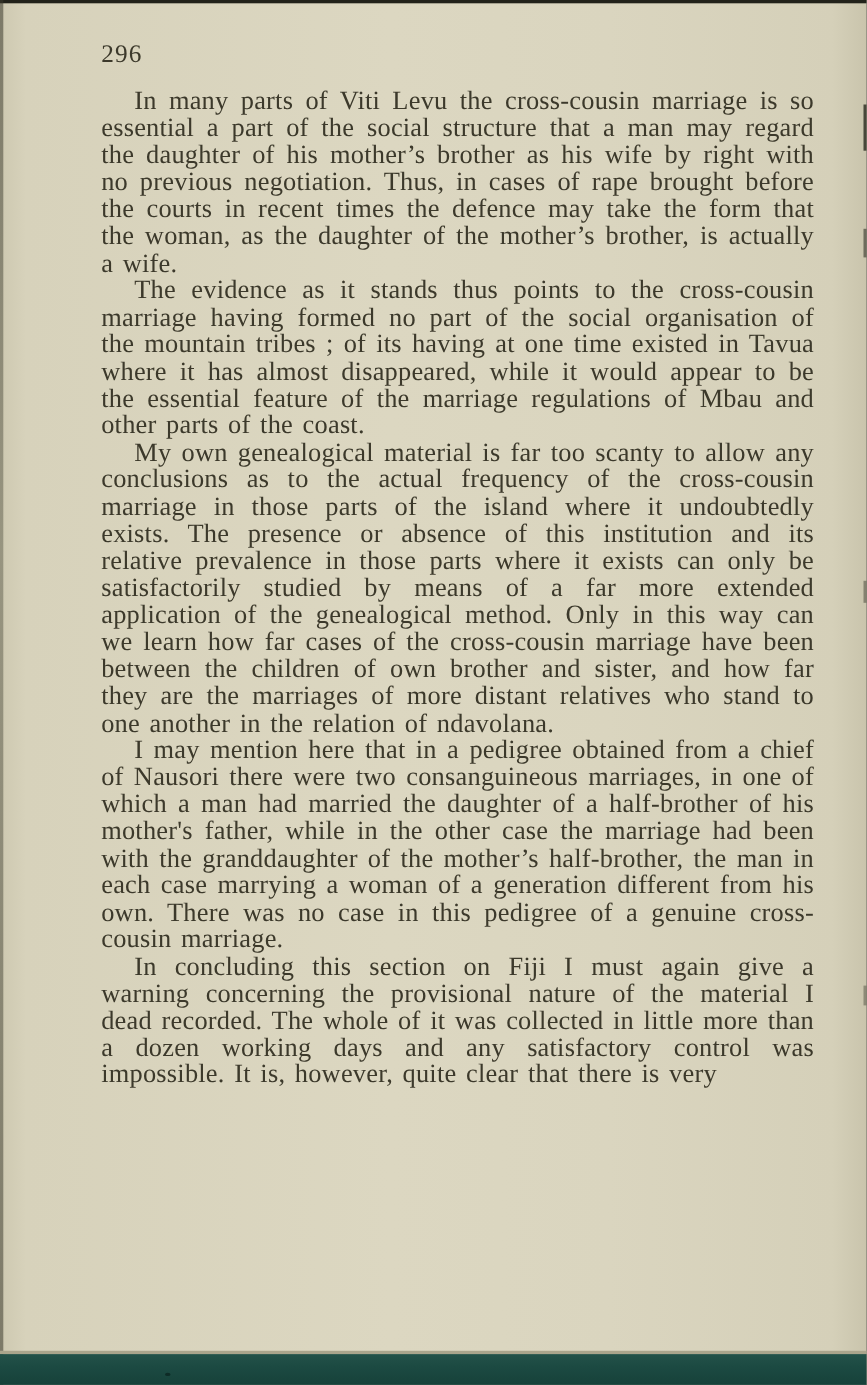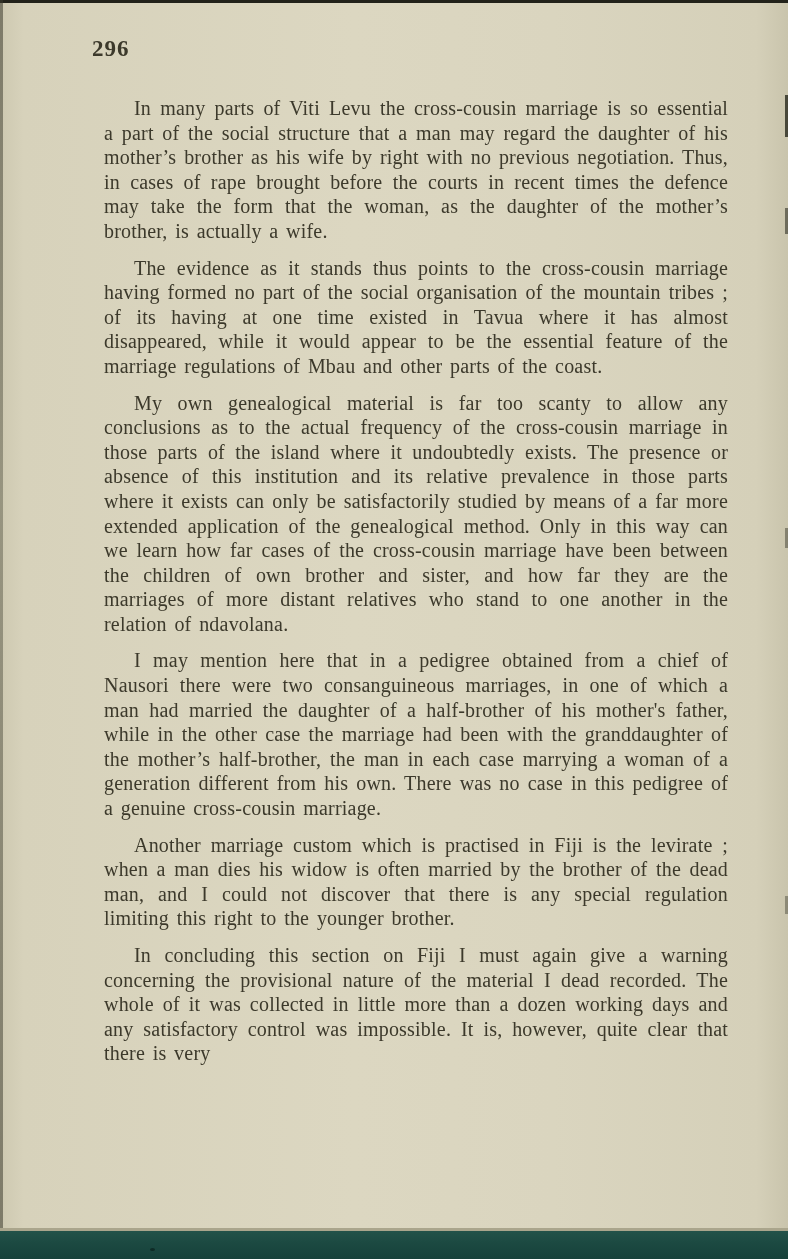--- a/index.html
+++ b/index.html
@@ -24,38 +24,37 @@
   .m4{top:896px;height:18px;opacity:.4;}
 
   .content{
     position:absolute;
     left:92px;top:34px;
     width:648px;
   }
   .header{
     position:relative;
     height:34px;
-    margin-bottom:28px;
-    font-weight:bold;
+    margin-bottom:12px;
   }
   .page-number{
     position:absolute;left:0;top:2px;
     font-size:23px;letter-spacing:1px;
   }
   .running-title{
     text-align:center;
     font-style:italic;
     font-size:24px;
     letter-spacing:1px;
   }
   .body-text p{
-    margin:12px;
+    margin:0;
     text-align:justify;
     text-indent:30px;
-    font-size:20px;
+    font-size:24px;
     line-height:24.6px;
     word-spacing:2.5px;
     letter-spacing:0.2px;
   }
   .italic{}
 </style>
 </head>
 <body>
 
 <div class="page">
@@ -70,21 +69,20 @@
   <div class="content">
     <div class="header">
       <span class="page-number">296</span>
     </div>
 
     <div class="body-text">
       <p>In many parts of Viti Levu the cross-cousin marriage is so essential a part of the social structure that a man may regard the daughter of his mother’s brother as his wife by right with no previous negotiation.  Thus, in cases of rape brought before the courts in recent times the defence may take the form that the woman, as the daughter of the mother’s brother, is actually a wife.</p>
       <p>The evidence as it stands thus points to the cross-cousin marriage having formed no part of the social organisation of the mountain tribes ; of its having at one time existed in Tavua where it has almost disappeared, while it would appear to be the essential feature of the marriage regulations of Mbau and other parts of the coast.</p>
       <p><span>My own genealogical material is far too scanty to allow any conclusions as to the actual frequency of the cross-cousin marriage in those parts of the island where it undoubtedly exists.  The presence or absence of this institution and its relative prevalence in those parts where it exists can only be satisfactorily studied by means of a far more extended application of the genealogical method.  Only in this way can we learn how far cases of the cross-cousin marriage have been between the children of own brother and sister, and how far they are the marriages of more distant relatives who stand to one another in the relation of </span><span class="italic">ndavolana</span><span>.</span></p>
       <p>I may mention here that in a pedigree obtained from a chief of Nausori there were two consanguineous marriages, in one of which a man had married the daughter of a half-brother of his mother's father, while in the other case the marriage had been with the granddaughter of the mother’s half-brother, the man in each case marrying a woman of a generation different from his own.  There was no case in this pedigree of a genuine cross-cousin marriage.</p>
-      <p>Another marriage custom which is practised in Fiji is the levirate ; when a man dies his widow is often married by the brother of the dead man, and I could not discover that there is any special regulation limiting this right to the younger brother.</p>
       <p>In concluding this section on Fiji I must again give a warning concerning the provisional nature of the material I dead recorded.  The whole of it was collected in little more than a dozen working days and any satisfactory control was impossible.  It is, however, quite clear that there is very</p>
     </div>
   </div>
 
   <div class="bottom-paper-shadow"></div>
   <div class="binding-band"></div>
   <div class="speck"></div>
 
 </div>
 

